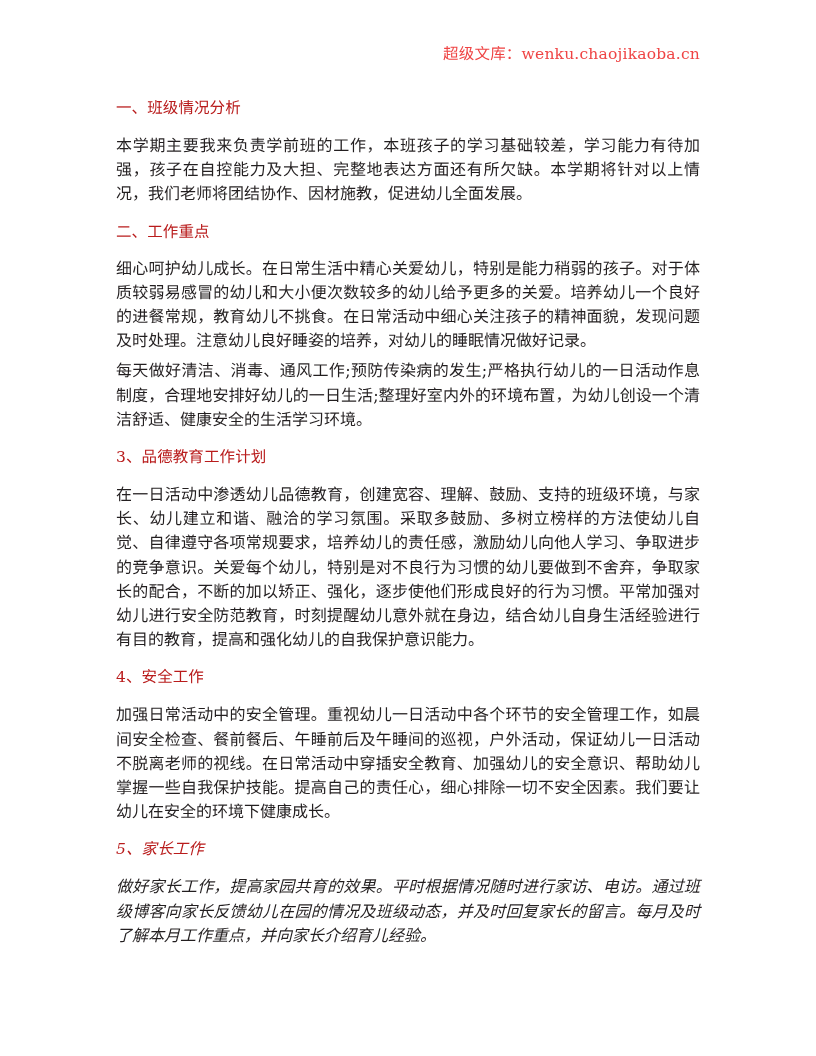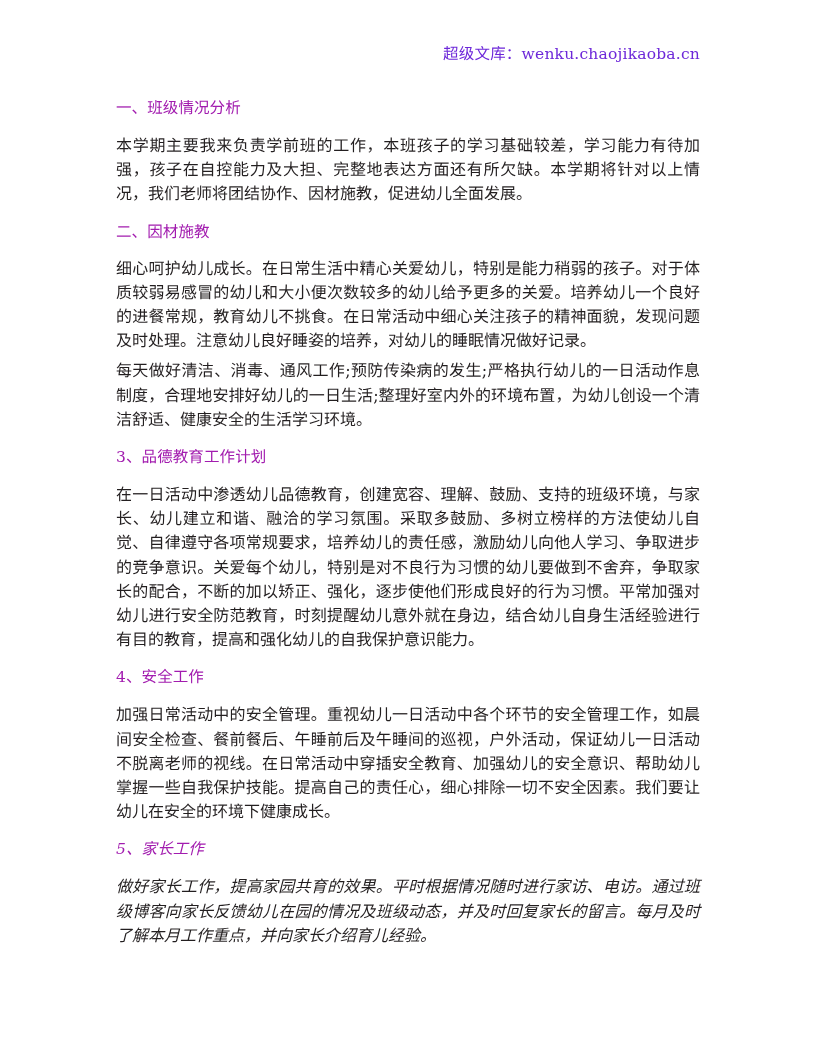--- a/index.html
+++ b/index.html
@@ -24,35 +24,35 @@
     background: #ffffff;
   }
   .site-header {
     position: absolute;
     top: 44px;
     left: 116px;
     width: 584px;
     text-align: right;
     font-size: 15.5px;
     line-height: 20px;
-    color: #6d28d9;
+    color: #ef4444;
     letter-spacing: 0.2px;
     white-space: nowrap;
   }
   .doc-body {
     position: absolute;
     top: 96px;
     left: 116px;
     width: 584px;
   }
   .heading {
     font-size: 15.5px;
     line-height: 24px;
     margin: 0 0 6px 0;
-    color: #a21caf;
+    color: #b91c1c;
     font-weight: normal;
     letter-spacing: 0.1px;
   }
   .para {
     font-size: 16px;
     line-height: 24.2px;
     margin: 0 0 6px 0;
     text-align: justify;
     text-justify: inter-ideograph;
     color: #231f20;
@@ -78,21 +78,21 @@
   <div class="site-header">
     <span>超级文库：wenku.chaojikaoba.cn</span>
   </div>
 
   <div class="doc-body">
       <div class="blk">
         <p class="heading">一、班级情况分析</p>
         <p class="para">本学期主要我来负责学前班的工作，本班孩子的学习基础较差，学习能力有待加强，孩子在自控能力及大担、完整地表达方面还有所欠缺。本学期将针对以上情况，我们老师将团结协作、因材施教，促进幼儿全面发展。</p>
       </div>
       <div class="blk">
-        <p class="heading">二、因材施教</p>
+        <p class="heading">二、工作重点</p>
       </div>
       <div class="blk">
         <p class="para">细心呵护幼儿成长。在日常生活中精心关爱幼儿，特别是能力稍弱的孩子。对于体质较弱易感冒的幼儿和大小便次数较多的幼儿给予更多的关爱。培养幼儿一个良好的进餐常规，教育幼儿不挑食。在日常活动中细心关注孩子的精神面貌，发现问题及时处理。注意幼儿良好睡姿的培养，对幼儿的睡眠情况做好记录。</p>
         <p class="para">每天做好清洁、消毒、通风工作;预防传染病的发生;严格执行幼儿的一日活动作息制度，合理地安排好幼儿的一日生活;整理好室内外的环境布置，为幼儿创设一个清洁舒适、健康安全的生活学习环境。</p>
       </div>
       <div class="blk">
         <p class="heading">3、品德教育工作计划</p>
         <p class="para">在一日活动中渗透幼儿品德教育，创建宽容、理解、鼓励、支持的班级环境，与家长、幼儿建立和谐、融洽的学习氛围。采取多鼓励、多树立榜样的方法使幼儿自觉、自律遵守各项常规要求，培养幼儿的责任感，激励幼儿向他人学习、争取进步的竞争意识。关爱每个幼儿，特别是对不良行为习惯的幼儿要做到不舍弃，争取家长的配合，不断的加以矫正、强化，逐步使他们形成良好的行为习惯。平常加强对幼儿进行安全防范教育，时刻提醒幼儿意外就在身边，结合幼儿自身生活经验进行有目的教育，提高和强化幼儿的自我保护意识能力。</p>
       </div>
       <div class="blk">

